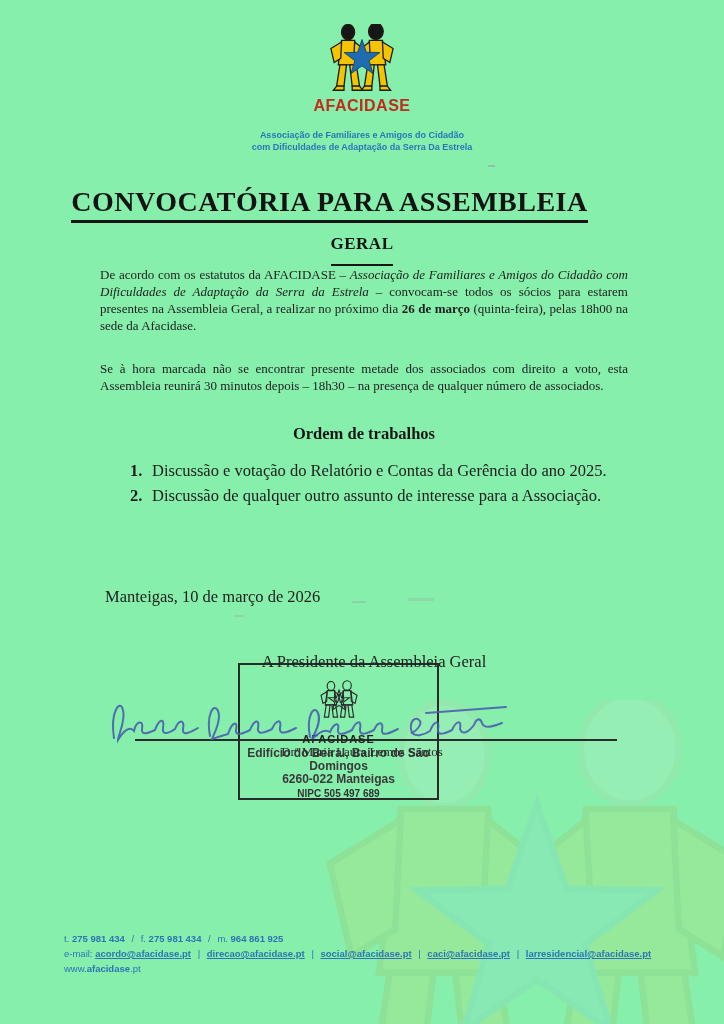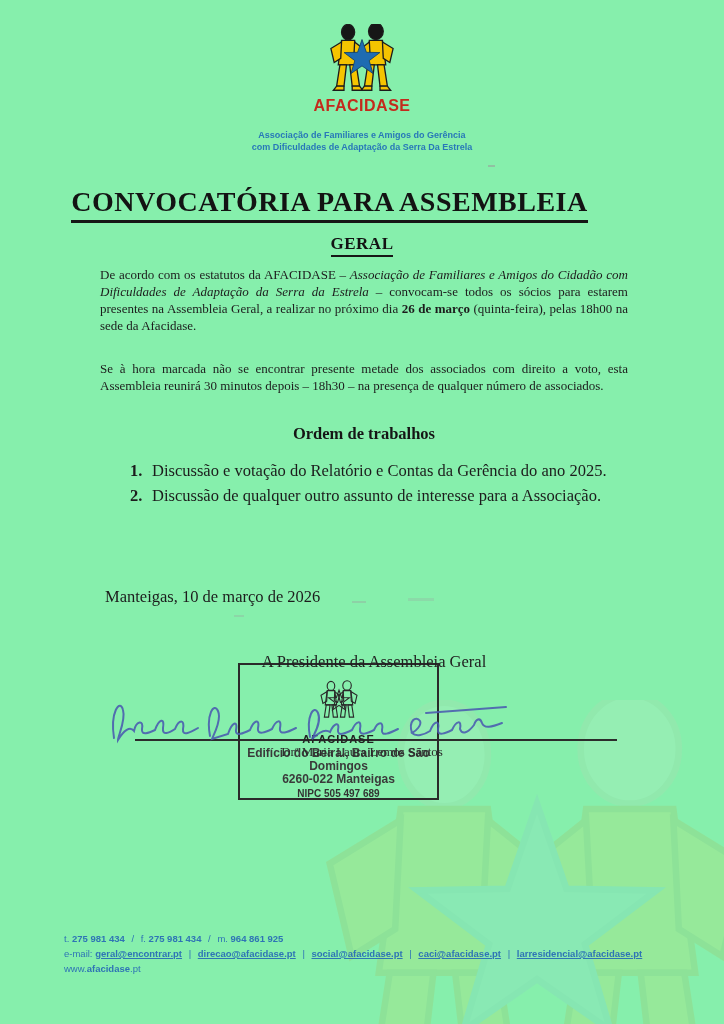--- a/index.html
+++ b/index.html
@@ -29,21 +29,21 @@
   }
   
   .title1{position:absolute;left:0;top:186px;width:659px;text-align:center;}
   .title1 span{
     display:inline-block;font-weight:bold;font-size:28px;letter-spacing:.5px;
     border-bottom:3px solid #161616;padding-bottom:2px;color:#131313;
   }
   .title2{position:absolute;left:0;top:234px;width:724px;text-align:center;}
   .title2 span{
     display:inline-block;font-weight:bold;font-size:17px;letter-spacing:.5px;
-    border-bottom:2px solid #161616;padding-bottom:1px;color:#131313;
+    border-bottom:2px solid #161616;padding-bottom:10px;color:#131313;
   }
   
   .body-block{position:absolute;left:100px;top:266px;width:528px;}
   .para{
     font-size:13px;line-height:17px;text-align:justify;margin:0 0 26px 0;color:#1c1c1c;
   }
   .para .it{font-style:italic;}
   .para .bd{font-weight:bold;}
   .agenda-title{
     text-align:center;font-weight:bold;font-size:16.5px;margin:30px 0 14px 0;color:#151515;
@@ -133,21 +133,21 @@
         <path d="M80 22 L93 30 L89 47 L81 42 Z"></path>
         <path d="M62 50 L70 50 L67 76 L58 76 Z"></path>
         <path d="M82 50 L74 50 L77 76 L86 76 Z"></path>
         <path d="M58 76 L67 76 L67 81 L54 81 Z"></path>
         <path d="M86 76 L77 76 L77 81 L90 81 Z"></path>
         <polygon transform="translate(55,42)" fill="#1e6cb2" stroke="#0d3d66" stroke-width="1" points="0,-23 5.4,-7.4 21.9,-7.1 8.8,2.8 13.5,18.6 0,9.2 -13.5,18.6 -8.8,2.8 -21.9,-7.1 -5.4,-7.4"></polygon>
       </g>
     </svg>
     <div class="logo-name">AFACIDASE</div>
     <div class="logo-sub">
-      <div>Associação de Familiares e Amigos do Gerência</div>
+      <div>Associação de Familiares e Amigos do Cidadão</div>
       <div>com Dificuldades de Adaptação da Serra Da Estrela</div>
     </div>
   </div>
 
   <div class="title1">
     <span>CONVOCATÓRIA PARA ASSEMBLEIA</span>
   </div>
   <div class="title2">
     <span>GERAL</span>
   </div>
@@ -223,21 +223,21 @@
       <span class="b">275 981 434</span>
       <span class="sep">/</span>
       <span>f.</span>
       <span class="b">275 981 434</span>
       <span class="sep">/</span>
       <span>m.</span>
       <span class="b">964 861 925</span>
     </div>
     <div class="row">
       <span>e-mail:</span>
-      <span class="link b">geral@encontrar.pt</span>
+      <span class="link b">acordo@afacidase.pt</span>
       <span class="sep">|</span>
       <span class="link b">direcao@afacidase.pt</span>
       <span class="sep">|</span>
       <span class="link b">social@afacidase.pt</span>
       <span class="sep">|</span>
       <span class="link b">caci@afacidase.pt</span>
       <span class="sep">|</span>
       <span class="link b">larresidencial@afacidase.pt</span>
     </div>
     <div class="row">

